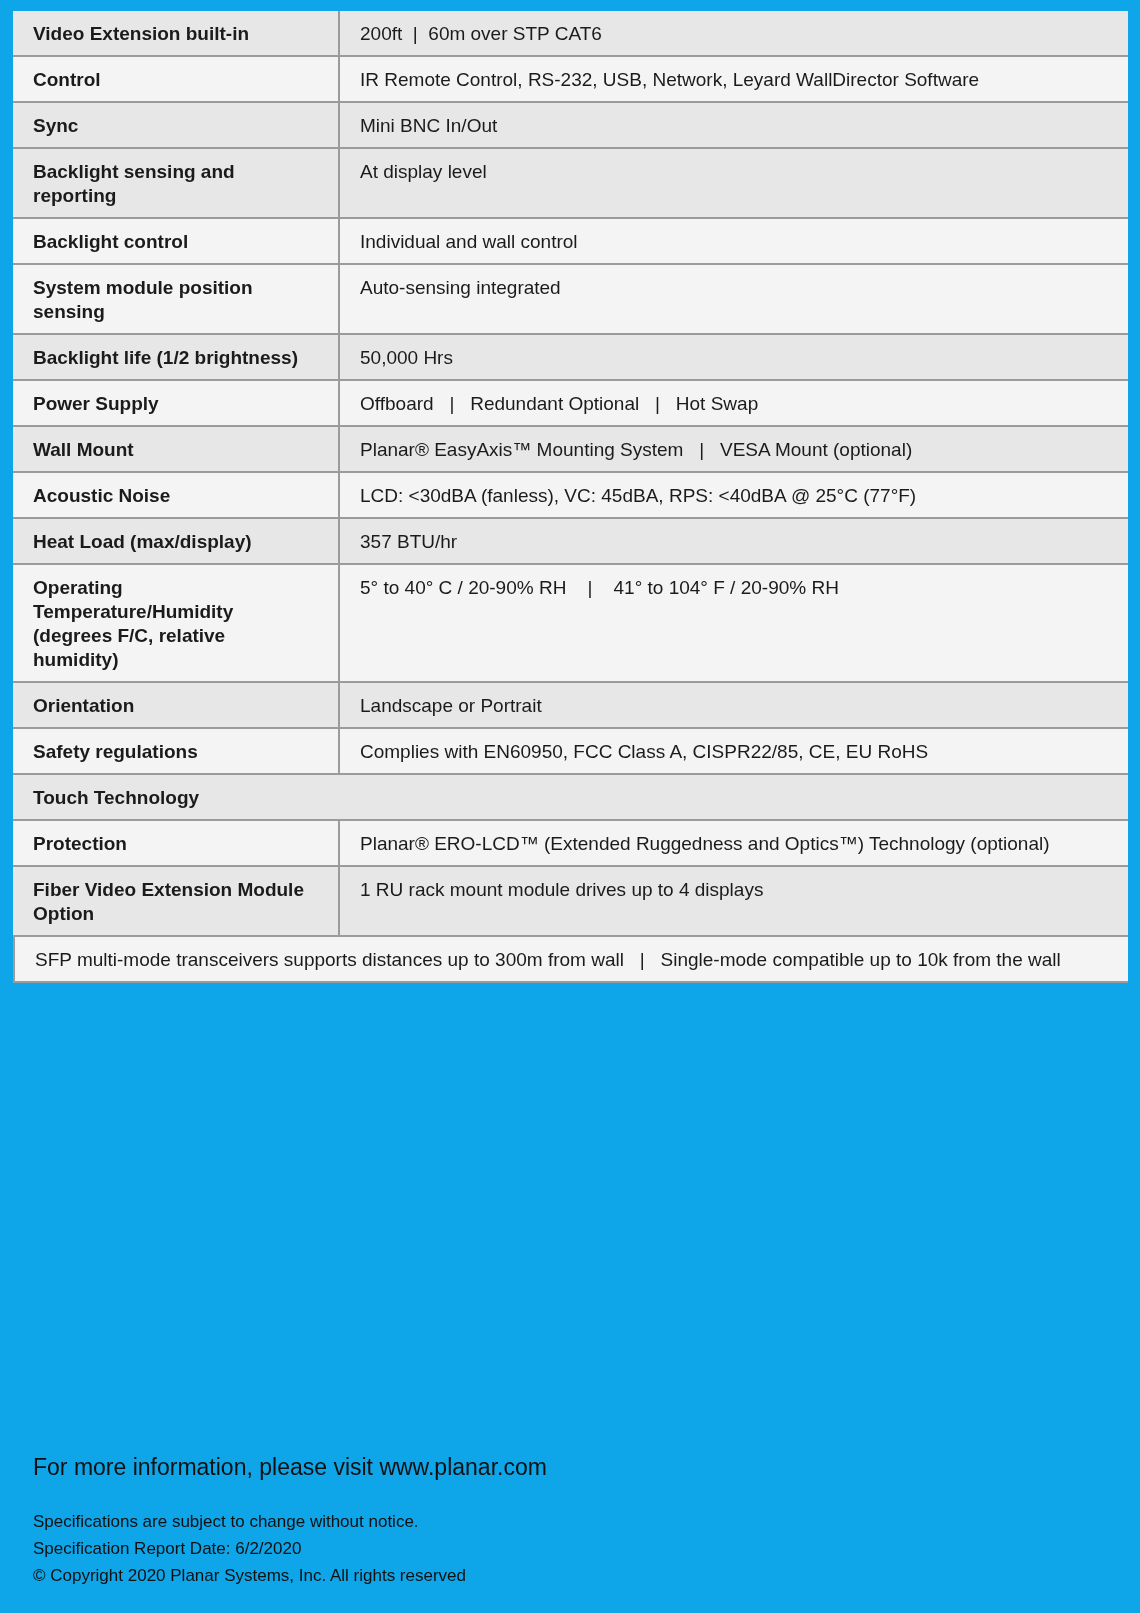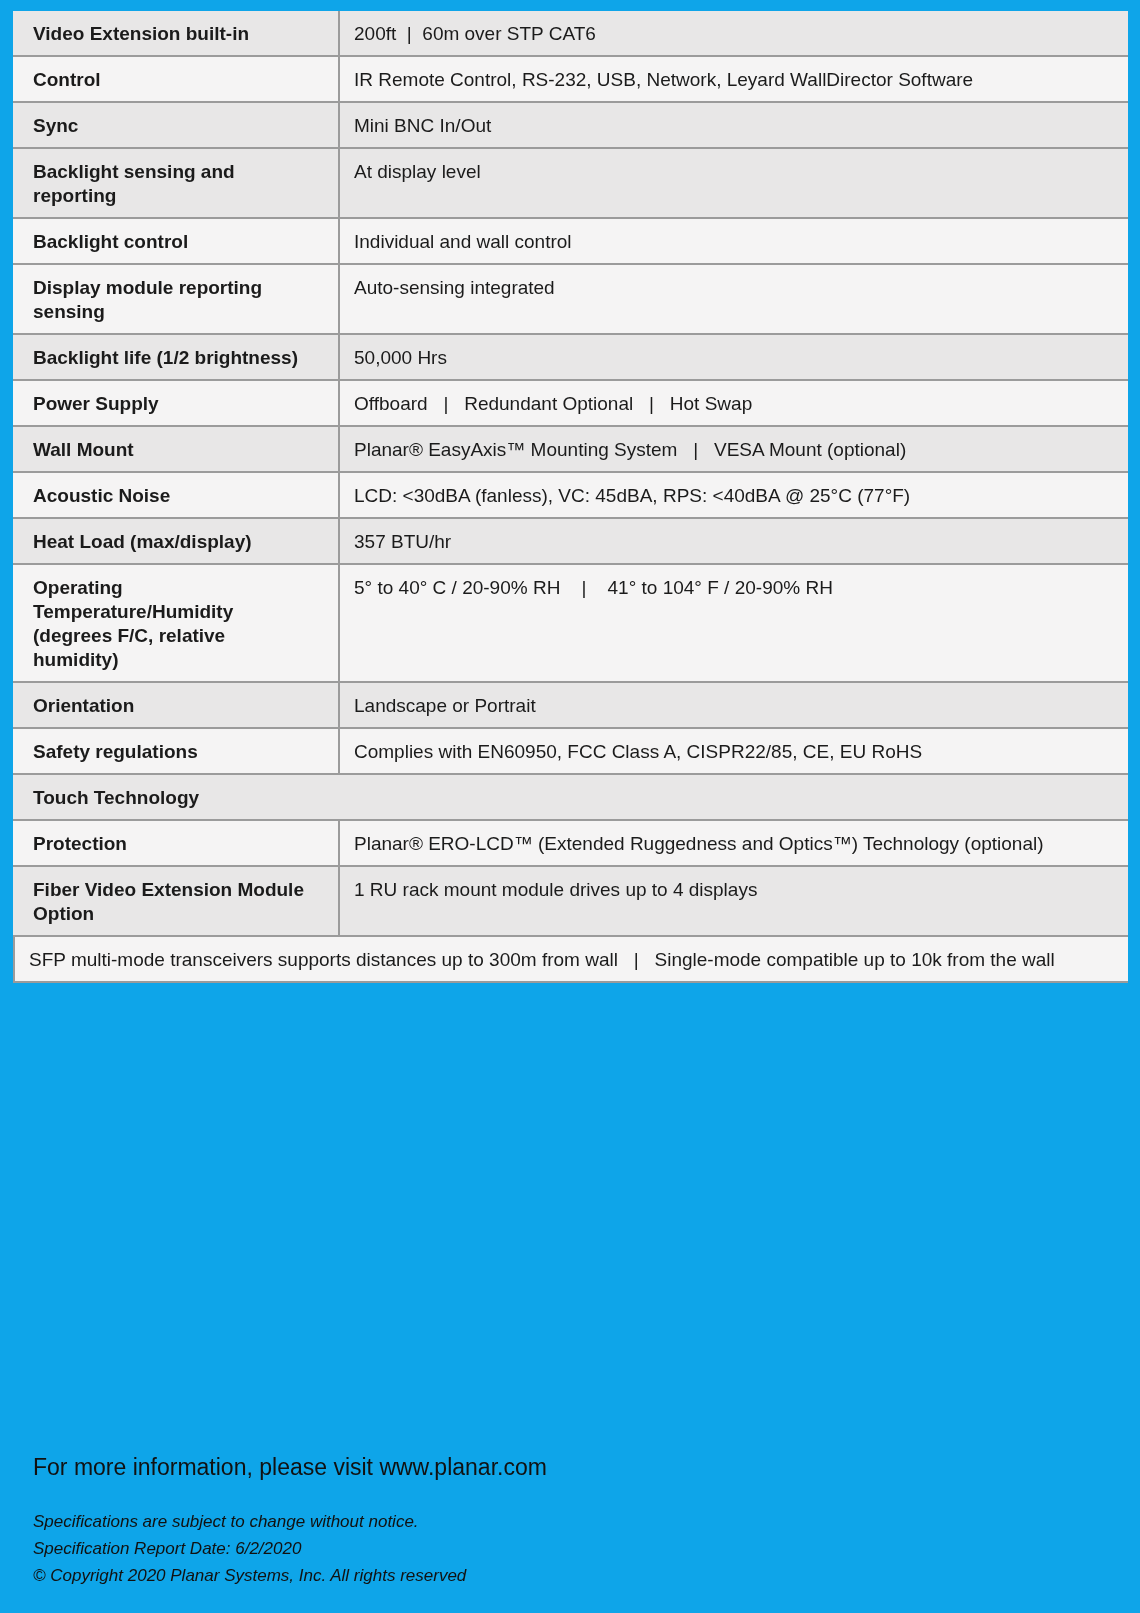--- a/index.html
+++ b/index.html
@@ -36,21 +36,21 @@
     padding: 11px 32px 9px 20px;
     font-size: 19px;
     line-height: 24px;
     font-weight: bold;
     color: #1b1b1b;
   }
   .spec-value {
     box-sizing: border-box;
     flex: 1 1 auto;
     border-left: 2px solid #9b9b9b;
-    padding: 11px 18px 9px 14px;
+    padding: 11px 18px 9px 20px;
     font-size: 19px;
     line-height: 24px;
     font-weight: normal;
     color: #1b1b1b;
     white-space: pre-wrap;
   }
   .footer {
     position: absolute;
     left: 33px;
     top: 1452px;
@@ -58,21 +58,20 @@
   }
   .footer-info {
     font-size: 23px;
     line-height: 30px;
     color: #111111;
     margin-bottom: 26px;
   }
   .footer-note {
     font-size: 17px;
     line-height: 27px;
-    font-style: italic;
     color: #111111;
   }
 </style>
 </head>
 <body>
 
 <div class="page">
 
   <div class="spec-table">
       <div class="spec-row row-dark">
@@ -89,21 +88,21 @@
   </div>
       <div class="spec-row row-dark">
     <div class="spec-label">Backlight sensing and reporting</div>
     <div class="spec-value">At display level</div>
   </div>
       <div class="spec-row row-light">
     <div class="spec-label">Backlight control</div>
     <div class="spec-value">Individual and wall control</div>
   </div>
       <div class="spec-row row-light">
-    <div class="spec-label">Display module reporting sensing</div>
+    <div class="spec-label">System module position sensing</div>
     <div class="spec-value">Auto-sensing integrated</div>
   </div>
       <div class="spec-row row-dark">
     <div class="spec-label">Backlight life (1/2 brightness)</div>
     <div class="spec-value">50,000 Hrs</div>
   </div>
       <div class="spec-row row-light">
     <div class="spec-label">Power Supply</div>
     <div class="spec-value">Offboard   |   Redundant Optional   |   Hot Swap</div>
   </div>

